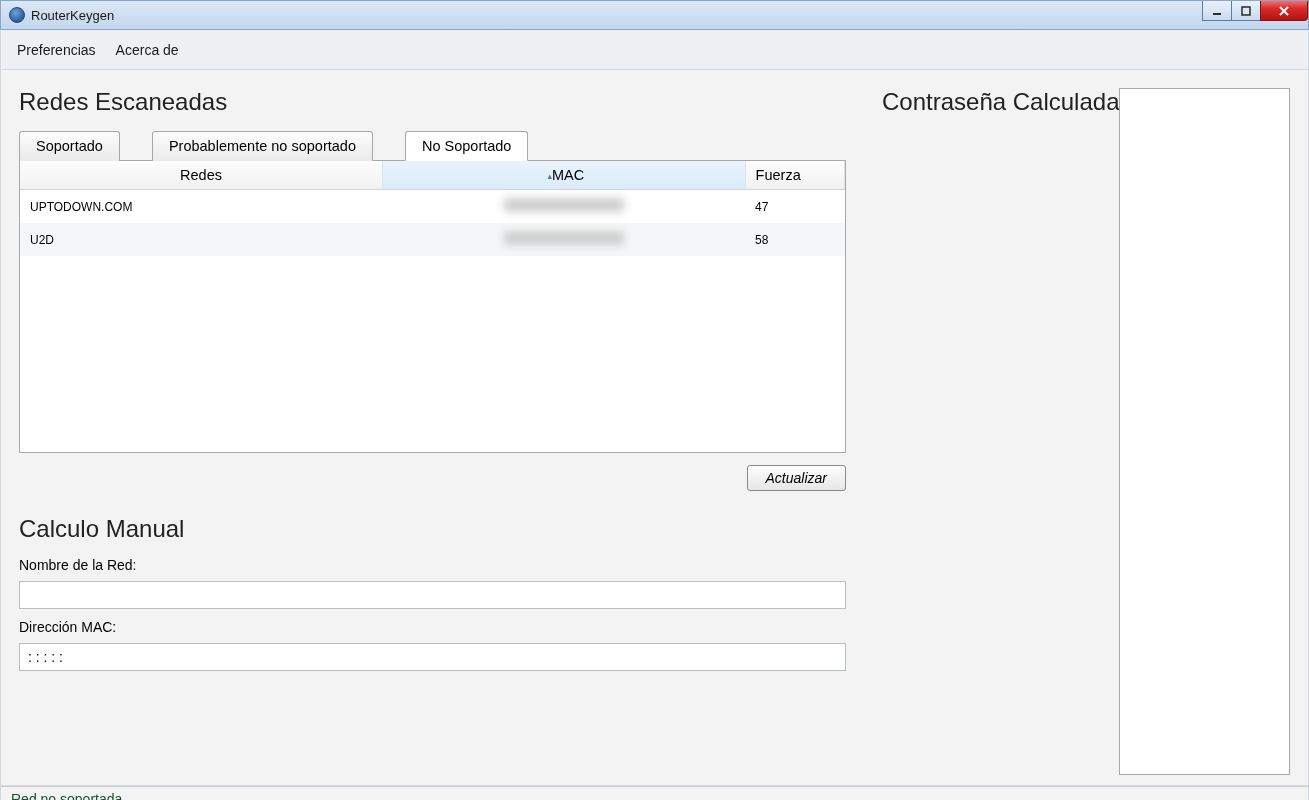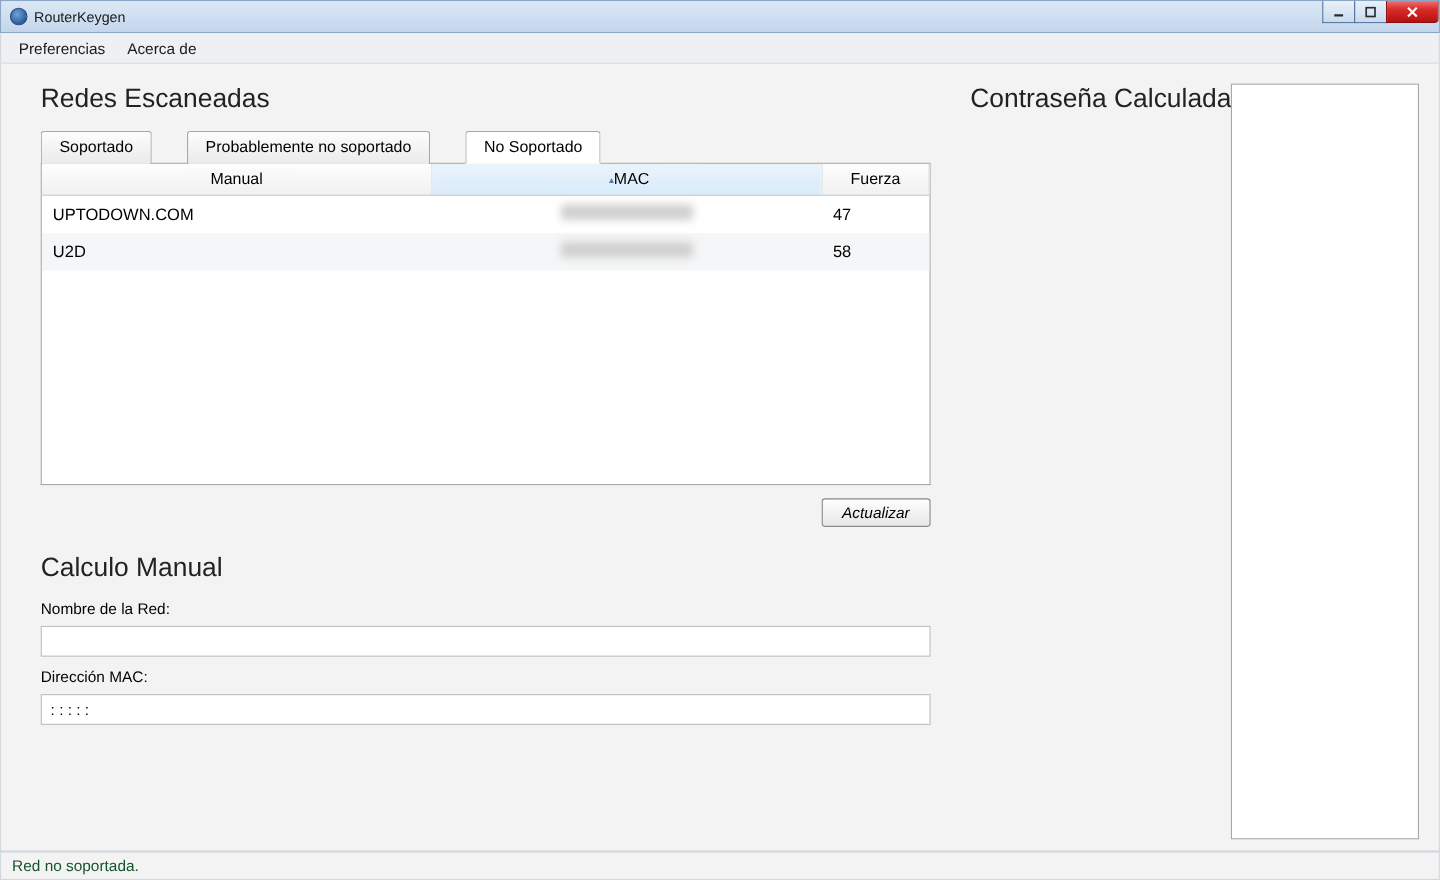--- a/index.html
+++ b/index.html
@@ -34,37 +34,37 @@
     background: linear-gradient(#f07070, #d92a2a 40%, #b51111);
     border-color: #8a1010;
     border-bottom-right-radius: 4px;
   }
   .winbtn svg { width: 12px; height: 12px; }
   .winbtn.close svg { stroke: #fff; }
   .winbtn:not(.close) svg { stroke: #2a2a2a; fill: none; }
 
   
   .menubar {
-    height: 28px;
+    height: 40px;
     background: #eef0f3;
     border: 1px solid #d3d8de;
     border-top: 1px solid #e8eef5;
     display: flex; align-items: center;
     padding: 0 6px;
   }
   .menuitem { padding: 4px 10px; color: #1a1a1a; cursor: default; font-size: 14px; }
 
   
   .content {
     display: flex;
     height: calc(800px - 30px - 28px - 26px);
     background: #f3f3f3;
     border: 1px solid #d3d8de;
     border-top: none;
-    padding: 18px 18px 10px 36px;
+    padding: 18px 18px 10px 18px;
   }
   .left { flex: 1; display: flex; flex-direction: column; margin-right: 36px; }
   .right { width: 408px; display: flex; flex-direction: row; }
 
   h2.section { font-size: 24px; font-weight: 400; color: #222; margin-bottom: 14px; }
 
   
   .tabstrip { display: flex; border-bottom: 1px solid #a8a8a8; gap: 33px; }
   .tab {
     padding: 6px 16px;
@@ -92,21 +92,21 @@
     text-align: left;
     font-size: 14.5px;
   }
   thead th.sorted {
     background: linear-gradient(#eaf3fc, #d9ebfa);
     margin-left: 19px;
   }
   thead th .sort-caret {
     display: inline-block; margin-left: 4px; font-size: 9px; color: #5a7ba3; position: relative; top: -1px;
   }
-  tbody td { padding: 8px 10px; font-size: 15px; }
+  tbody td { padding: 8px 10px; font-size: 12px; }
   tbody tr:nth-child(even) td { background: #f5f6f7; }
   .blurred {
     display: inline-block;
     width: 120px; height: 14px;
     background: #cfcfcf;
     filter: blur(4px);
     border-radius: 2px;
   }
   .col-name { width: 350px; }
   .col-mac { width: 350px; text-align: center; }
@@ -195,23 +195,23 @@
     <div class="tabstrip">
       <div class="tab">Soportado</div>
       <div class="tab">Probablemente no soportado</div>
       <div class="tab active">No Soportado</div>
     </div>
 
     <div class="tablewrap">
       <table>
         <thead>
           <tr>
-            <th class="col-name" style="text-align:center"><span>Manual</span></th>
+            <th class="col-name" style="text-align:center"><span>Redes</span></th>
             <th class="col-mac sorted"><span class="sort-caret">▴</span><span>MAC</span></th>
-            <th class="col-strength" style="text-align:center"><span>Fuerza</span></th>
+            <th class="col-strength" style="text-align:left"><span>Fuerza</span></th>
           </tr>
         </thead>
         <tbody>
           <tr>
             <td>UPTODOWN.COM</td>
             <td class="col-mac-center"><span class="blurred"></span></td>
             <td>47</td>
           </tr>
           <tr>
             <td>U2D</td>

